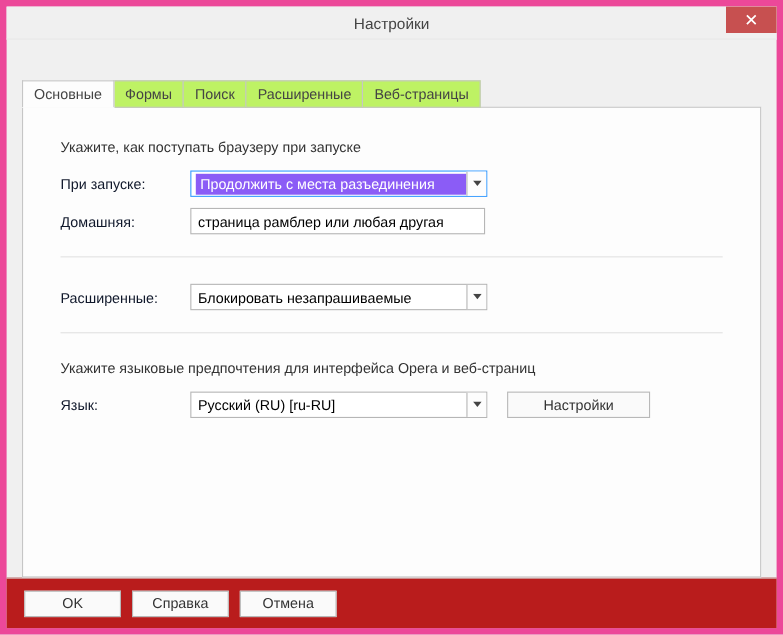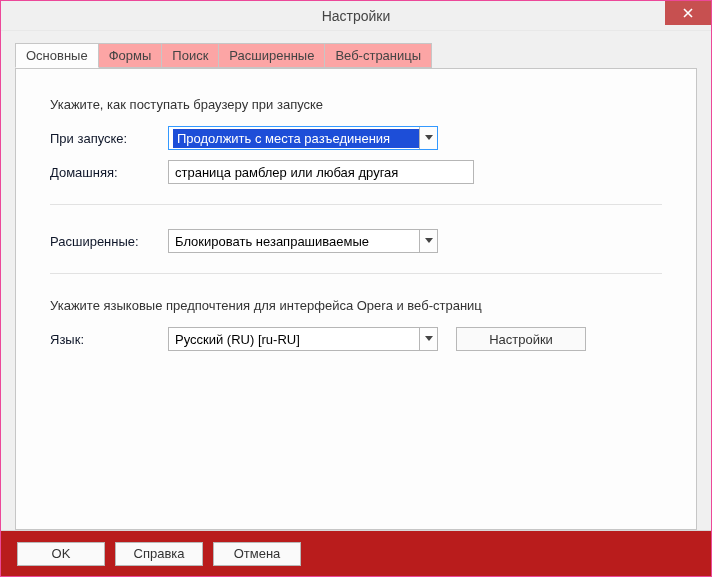--- a/index.html
+++ b/index.html
@@ -8,21 +8,21 @@
     width: 712px; height: 577px;
     font-family: "Segoe UI", Tahoma, sans-serif;
     font-size: 13px;
     background: #f0f0f0;
   }
   .window {
     width: 712px; height: 577px;
     background: #f0f0f0;
     display: flex;
     flex-direction: column;
-    border: 1px solid #ec4899;
+    border: 6px solid #ec4899;
     position: relative;
   }
   .titlebar {
     height: 30px;
     background: #f0f0f0;
     display: flex;
     align-items: center;
     justify-content: center;
     position: relative;
     color: #444;
@@ -44,29 +44,30 @@
     cursor: pointer;
   }
   .client {
     flex: 1;
     padding: 12px 14px 0 14px;
     display: flex;
     flex-direction: column;
   }
   .tabs {
     display: flex;
-    align-items: flex-start;
+    align-items: center;
     height: 26px;
     margin-bottom: -1px;
     z-index: 2;
     position: relative;
+    margin-top: 24px;
   }
   .tab {
     padding: 4px 10px;
-    background: #fca5a5;
+    background: #bef264;
     border: 1px solid #c6c6c6;
     border-bottom: 1px solid #c6c6c6;
     margin-right: -1px;
     color: #444;
     cursor: pointer;
     font-size: 13px;
     position: relative;
   }
   .tab.active {
     background: #fdfdfd;
@@ -132,27 +133,27 @@
     align-items: center;
     justify-content: center;
     border-left: 1px solid #b6b6b6;
     margin-right: -4px;
     background: #fdfdfd;
   }
   .select.highlight {
     border-color: #3399ff;
   }
   .select.highlight .sel-val {
-    background: #1d4ed8;
+    background: #8b5cf6;
     color: #fff;
     padding: 2px 4px;
     margin: -1px 0;
   }
   .text-input {
-    width: 306px;
+    width: 268px;
     padding: 0 6px;
     line-height: 22px;
     outline: none;
   }
   .btn {
     height: 24px;
     min-width: 130px;
     border: 1px solid #b8b8b8;
     background: #fafafa;
     color: #333;

